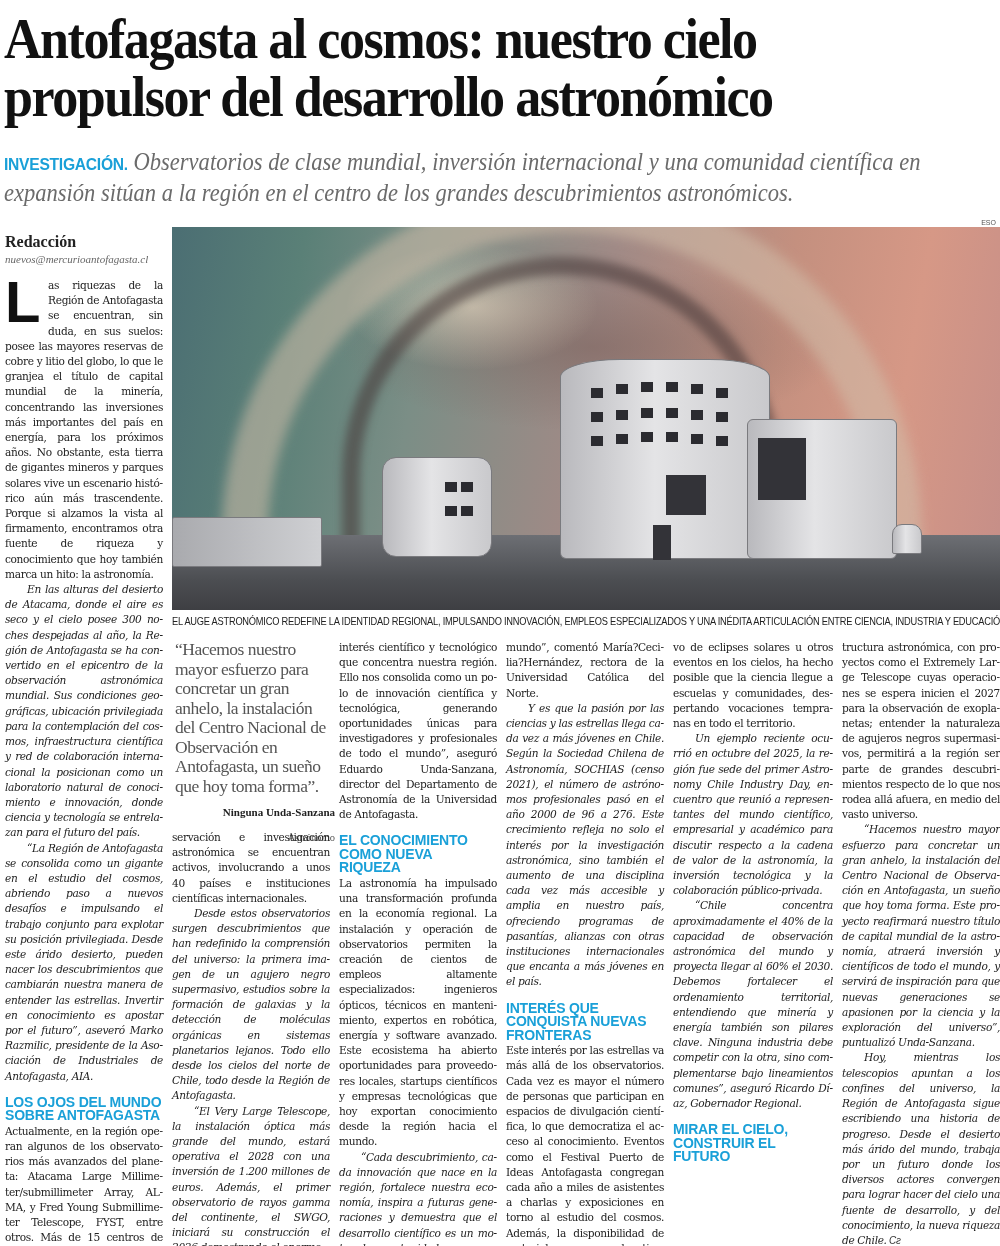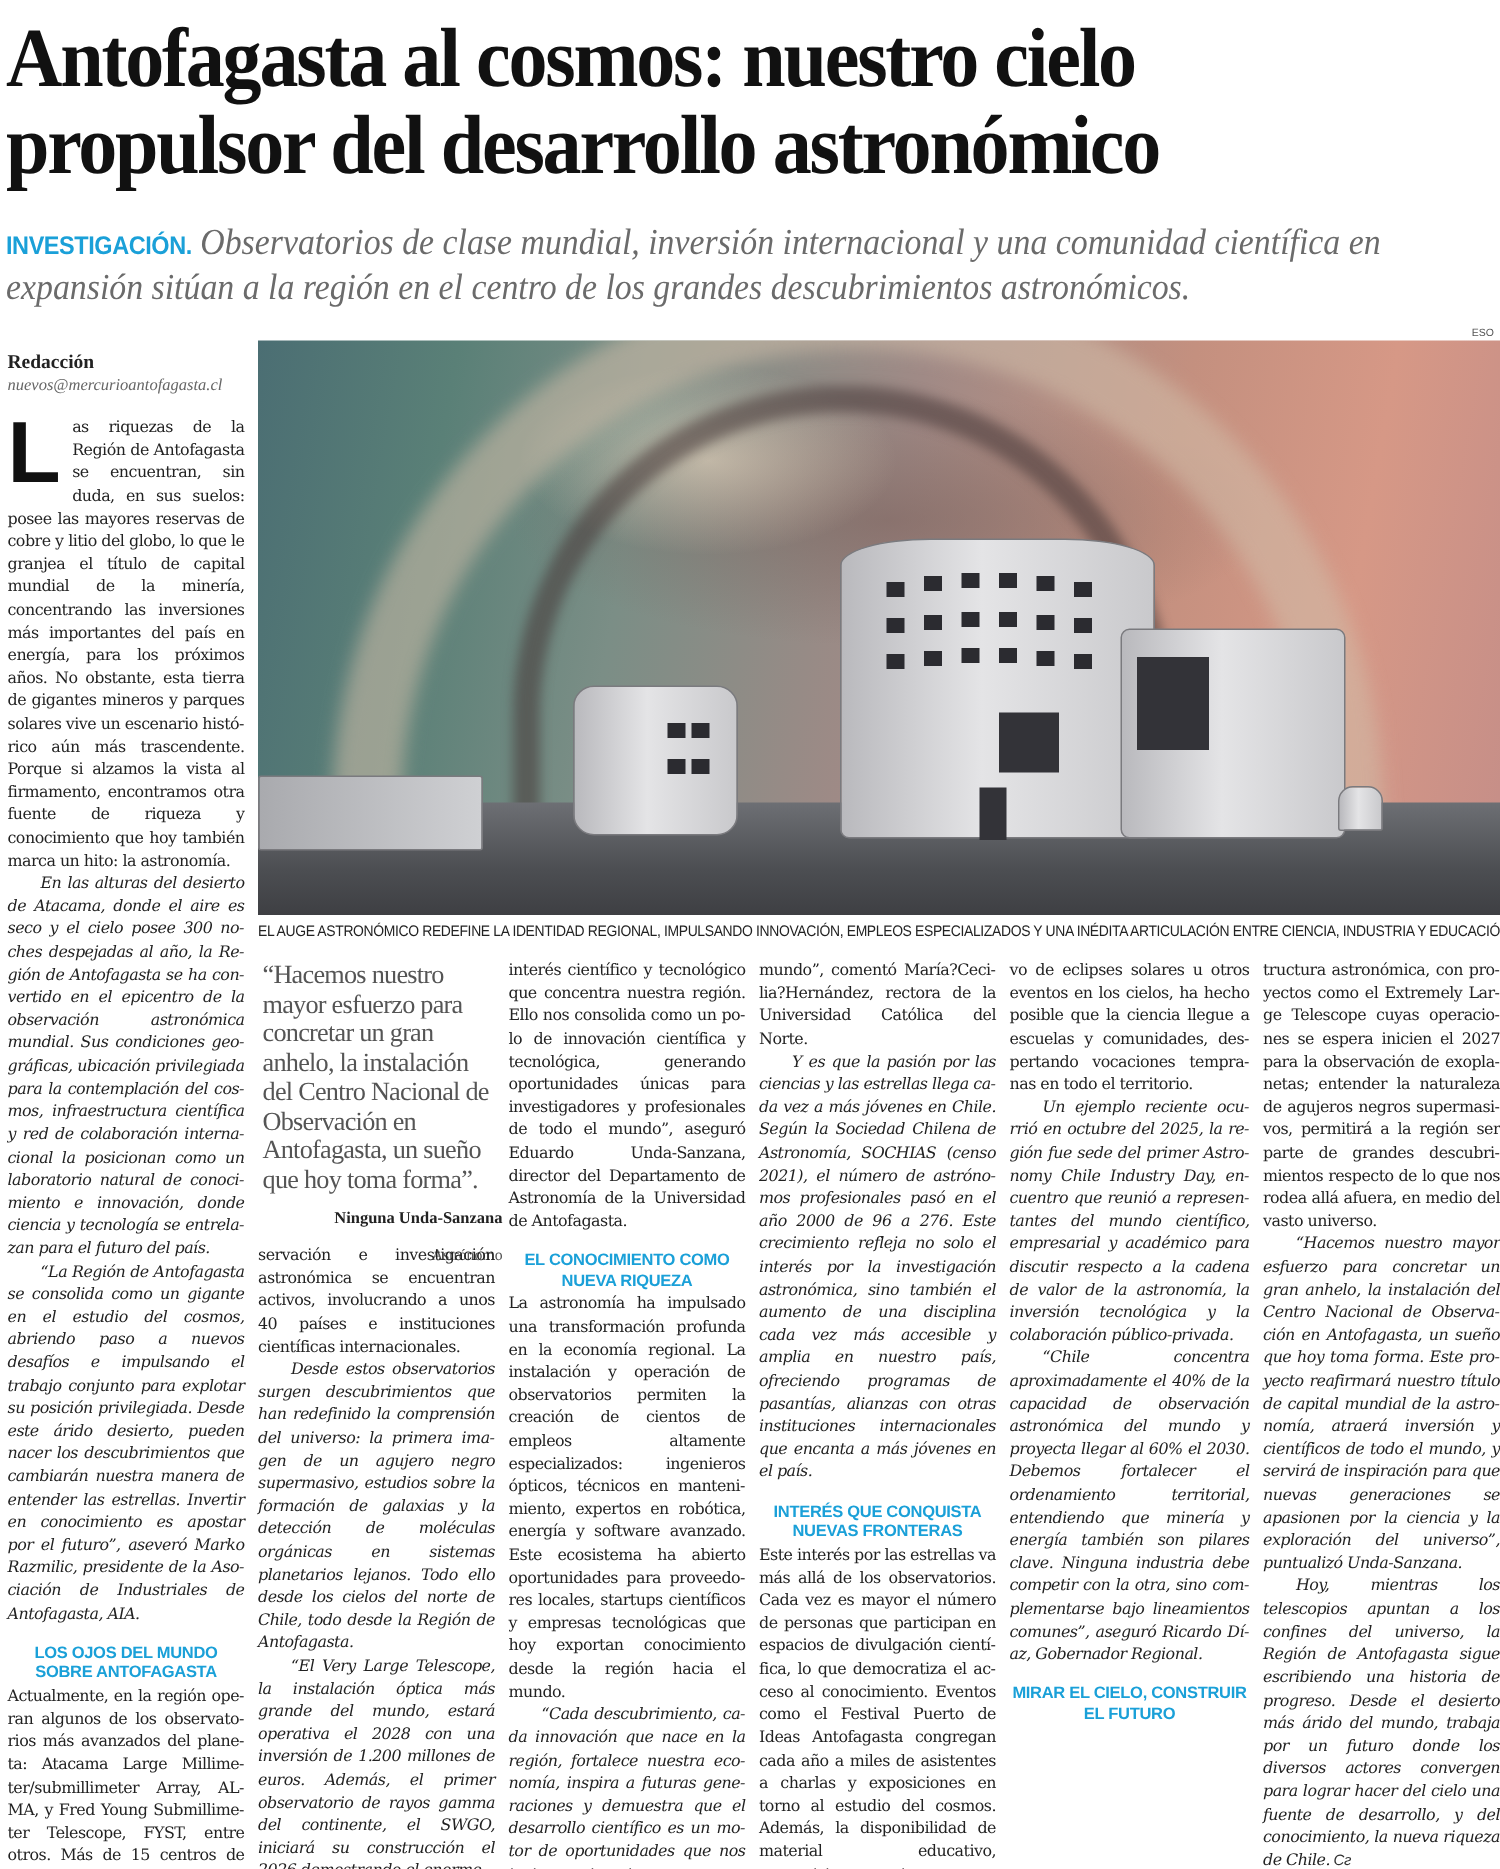--- a/index.html
+++ b/index.html
@@ -19,21 +19,21 @@
     font-family: "Liberation Serif", serif; font-style: italic;
     font-size: 24.5px; line-height: 28px; color: #6b6b6b;
     transform: scaleX(0.92); transform-origin: left top;
   }
   .deck .kicker {
     font-family: "Liberation Sans", sans-serif; font-style: normal; font-weight: bold;
     color: #1aa0d8; font-size: 17px; letter-spacing: -0.3px;
   }
 
   .byline { position: absolute; left: 5px; top: 233px; width: 160px; }
-  .byline .author { font-family: "Liberation Serif", serif; font-weight: bold; font-size: 13px; color: #222; }
+  .byline .author { font-family: "Liberation Serif", serif; font-weight: bold; font-size: 16px; color: #222; }
   .byline .email { font-family: "Liberation Serif", serif; font-style: italic; font-size: 11px; color: #666; margin-top: 2px; }
 
   .photo-credit {
     position: absolute; right: 4px; top: 219px;
     font-family: "Liberation Sans", sans-serif; font-size: 7px; color: #555;
   }
 
   .photo {
     position: absolute; left: 172px; top: 227px; width: 828px; height: 383px;
     overflow: hidden;
@@ -75,22 +75,22 @@
 
   .col {
     position: absolute; width: 158px;
     font-family: "DejaVu Serif", serif; font-size: 10.6px; line-height: 15.2px;
     color: #222; text-align: justify; hyphens: manual; letter-spacing: -0.35px;
   }
   .col p { margin: 0; }
   .col p.indent { text-indent: 22px; font-style: italic; }
   .col h3 {
     font-family: "Liberation Sans", sans-serif; font-weight: bold; color: #1aa0d8;
-    font-size: 11px; line-height: 13.5px; letter-spacing: -0.2px; text-transform: uppercase;
-    margin: 12px 0 1px 0; text-align: center;
+    font-size: 14px; line-height: 13.5px; letter-spacing: -0.2px; text-transform: uppercase;
+    margin: 12px 0 1px 0; text-align: left;
   }
   .dropcap {
     float: left; font-family: "Liberation Sans", sans-serif; font-weight: bold;
     font-size: 58px; line-height: 44px; color: #111; margin: 2px 8px 0 0; height: 44px;
   }
 
   .c1 { left: 5px; top: 278px; }
   .c2 { left: 172px; top: 830px; }
   .c3 { left: 339px; top: 640px; }
   .c4 { left: 506px; top: 640px; }

